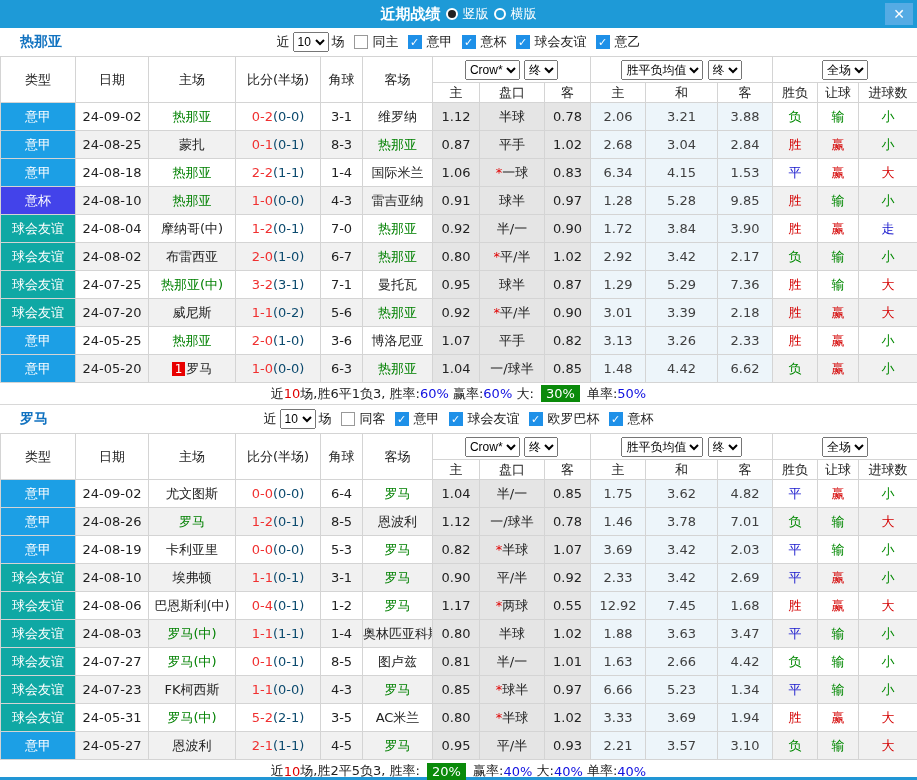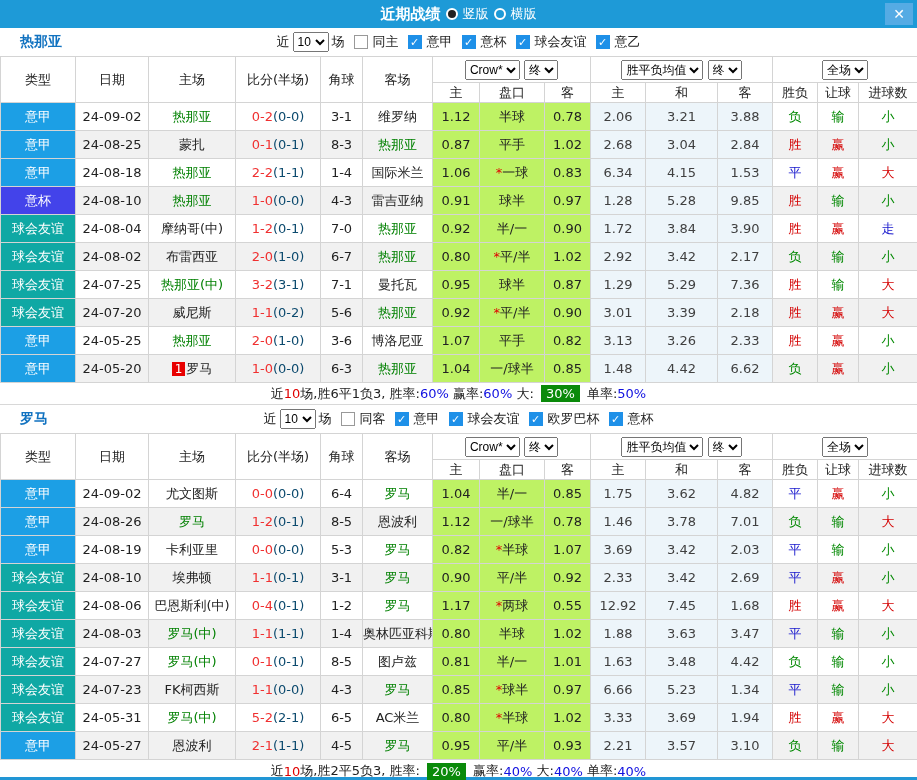--- a/index.html
+++ b/index.html
@@ -26,21 +26,21 @@
 
   
   table { width:917px; table-layout:fixed; border-collapse:collapse; }
   th, td { border:1px solid #D4D4D4; text-align:center; font-size:13px; color:#222; overflow:hidden; white-space:nowrap; }
   thead th { font-weight:normal; background:#fff; }
   tr.h1 th { height:26px; }
   tr.h2 th { height:20px; }
   thead select { font-size:12px; height:20px; }
   tbody td { height:28px; }
   tr.alt td { background:#F1F1F1; }
-  td.bg-cream, tr.alt td.bg-cream { background:#bef264; }
+  td.bg-cream, tr.alt td.bg-cream { background:#e5e5e5; }
   td.bg-blue,  tr.alt td.bg-blue  { background:#EDF5FA; }
   td.c-type { color:#fff; }
   .avg { color:#404040; }
   .tg { color:#008000; }
   .sc { color:#F03030; }
   .half { color:#0c4a6e; }
   .star { color:#E00000; }
   .rank-badge { background:#E80000; color:#fff; padding:0 3px; font-size:12px; margin-right:1px; }
 
   
@@ -487,21 +487,21 @@
           <td class="c-type" style="background:#0FA8A4">球会友谊</td>
           <td>24-07-27</td>
           <td><span class="tg">罗马(中)</span></td>
           <td><span class="sc">0-1</span><span class="half">(0-1)</span></td>
           <td>8-5</td>
           <td><span class="">图卢兹</span></td>
           <td class="bg-cream">0.81</td>
           <td class="bg-cream">半/一</td>
           <td class="bg-cream">1.01</td>
           <td class="bg-blue avg">1.63</td>
-          <td class="bg-blue avg">3.48</td>
+          <td class="bg-blue avg">2.66</td>
           <td class="bg-blue avg">4.42</td>
           <td style="color:#008800">负</td>
           <td style="color:#008800">输</td>
           <td style="color:#008800">小</td>
         </tr>
         <tr class="alt">
           <td class="c-type" style="background:#0FA8A4">球会友谊</td>
           <td>24-07-23</td>
           <td><span class="">FK柯西斯</span></td>
           <td><span class="sc">1-1</span><span class="half">(0-0)</span></td>
@@ -515,21 +515,21 @@
           <td class="bg-blue avg">1.34</td>
           <td style="color:#1414CC">平</td>
           <td style="color:#008800">输</td>
           <td style="color:#008800">小</td>
         </tr>
         <tr>
           <td class="c-type" style="background:#0FA8A4">球会友谊</td>
           <td>24-05-31</td>
           <td><span class="tg">罗马(中)</span></td>
           <td><span class="sc">5-2</span><span class="half">(2-1)</span></td>
-          <td>6-5</td>
+          <td>3-5</td>
           <td><span class="">AC米兰</span></td>
           <td class="bg-cream">0.80</td>
           <td class="bg-cream"><span class="star">*</span>半球</td>
           <td class="bg-cream">1.02</td>
           <td class="bg-blue avg">3.33</td>
           <td class="bg-blue avg">3.69</td>
           <td class="bg-blue avg">1.94</td>
           <td style="color:#D40000">胜</td>
           <td style="color:#D40000">赢</td>
           <td style="color:#D40000">大</td>

